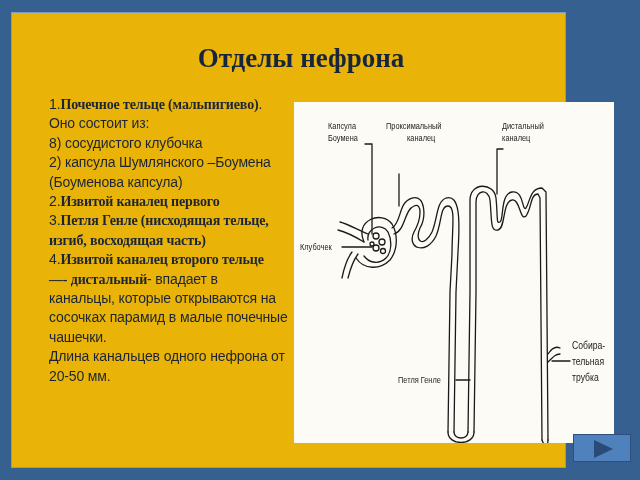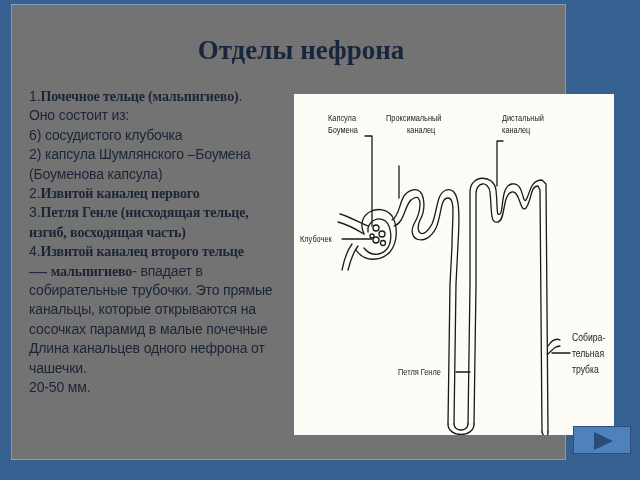--- a/index.html
+++ b/index.html
@@ -3,38 +3,38 @@
   <meta charset="utf-8">
   <style>
     html, body { margin: 0; padding: 0; }
     body {
       width: 640px; height: 480px; overflow: hidden;
       background: #35608F;
       position: relative;
       font-family: "Liberation Serif", serif;
     }
     .slide {
-      position: absolute; left: 11px; top: 4px; width: 555px; height: 456px;
-      background: #737373;
+      position: absolute; left: 11px; top: 12px; width: 555px; height: 456px;
+      background: #eab308;
       border: 1px solid #7A9CC6;
       box-sizing: border-box;
     }
     .title {
       position: absolute; left: 0; top: 30px; width: 578px;
       text-align: center;
       font-family: "Liberation Serif", serif;
       font-weight: bold; font-size: 27px; color: #17253D;
     }
     .body-text {
       position: absolute; left: 17px; top: 82px; width: 278px;
       font-family: "Liberation Sans", sans-serif;
       font-size: 14px; line-height: 19.4px; color: #1B2535;
       letter-spacing: -0.15px;
     }
-    .body-text .line { white-space: nowrap; display: block; }
+    .body-text .line { white-space: nowrap; display: block; margin-left: 20px; }
     .body-text b { font-family: "Liberation Serif", serif; font-weight: bold; font-size: 14px; }
     .figure {
       position: absolute; left: 282px; top: 89px; width: 320px; height: 341px;
       background: #FCFBF6;
     }
     .figure svg { position: absolute; left: 0; top: 0; }
     .lbl {
       position: absolute; font-family: "Liberation Sans", sans-serif;
       font-size: 9px; color: #222; line-height: 12px;
       transform: scaleX(0.82); transform-origin: left top;
@@ -54,33 +54,32 @@
   </style>
 </head>
 <body>
 
 <div class="slide">
   <div class="title">Отделы нефрона</div>
 
   <div class="body-text">
     <span class="line"><span>1.</span><b>Почечное тельце (мальпигиево)</b><span>.</span></span>
     <span class="line">Оно состоит из:</span>
-    <span class="line">6) сосудистого клубочка</span>
+    <span class="line">8) сосудистого клубочка</span>
     <span class="line">2) капсула Шумлянского –Боумена</span>
     <span class="line">(Боуменова  капсула)</span>
     <span class="line"><span>2.</span><b>Извитой каналец первого</b></span>
     <span class="line"><span>3.</span><b>Петля Генле (нисходящая тельце,</b></span>
     <span class="line"><b>изгиб, восходящая часть)</b></span>
     <span class="line"><span>4.</span><b>Извитой каналец второго тельце</b></span>
-    <span class="line"><b>—- мальпигиево</b><span>- впадает в</span></span>
-    <span class="line">собирательные трубочки. Это прямые</span>
+    <span class="line"><b>—- дистальный</b><span>- впадает в</span></span>
     <span class="line">канальцы, которые открываются на</span>
     <span class="line">сосочках парамид в малые почечные</span>
+    <span class="line">чашечки.</span>
     <span class="line">Длина канальцев одного нефрона от</span>
-    <span class="line">чашечки.</span>
     <span class="line">20-50 мм.</span>
   </div>
 
   <div class="figure">
     <svg width="320" height="341" viewBox="0 0 320 341">
       <g fill="none" stroke="#1a1a1a" stroke-width="1.3" stroke-linecap="round" stroke-linejoin="round">
 
         <path d="M71 42 L78 42 L78 132"></path>
         <path d="M105 72 L105 104"></path>
         <path d="M209 47 L203 47 L203 92"></path>

